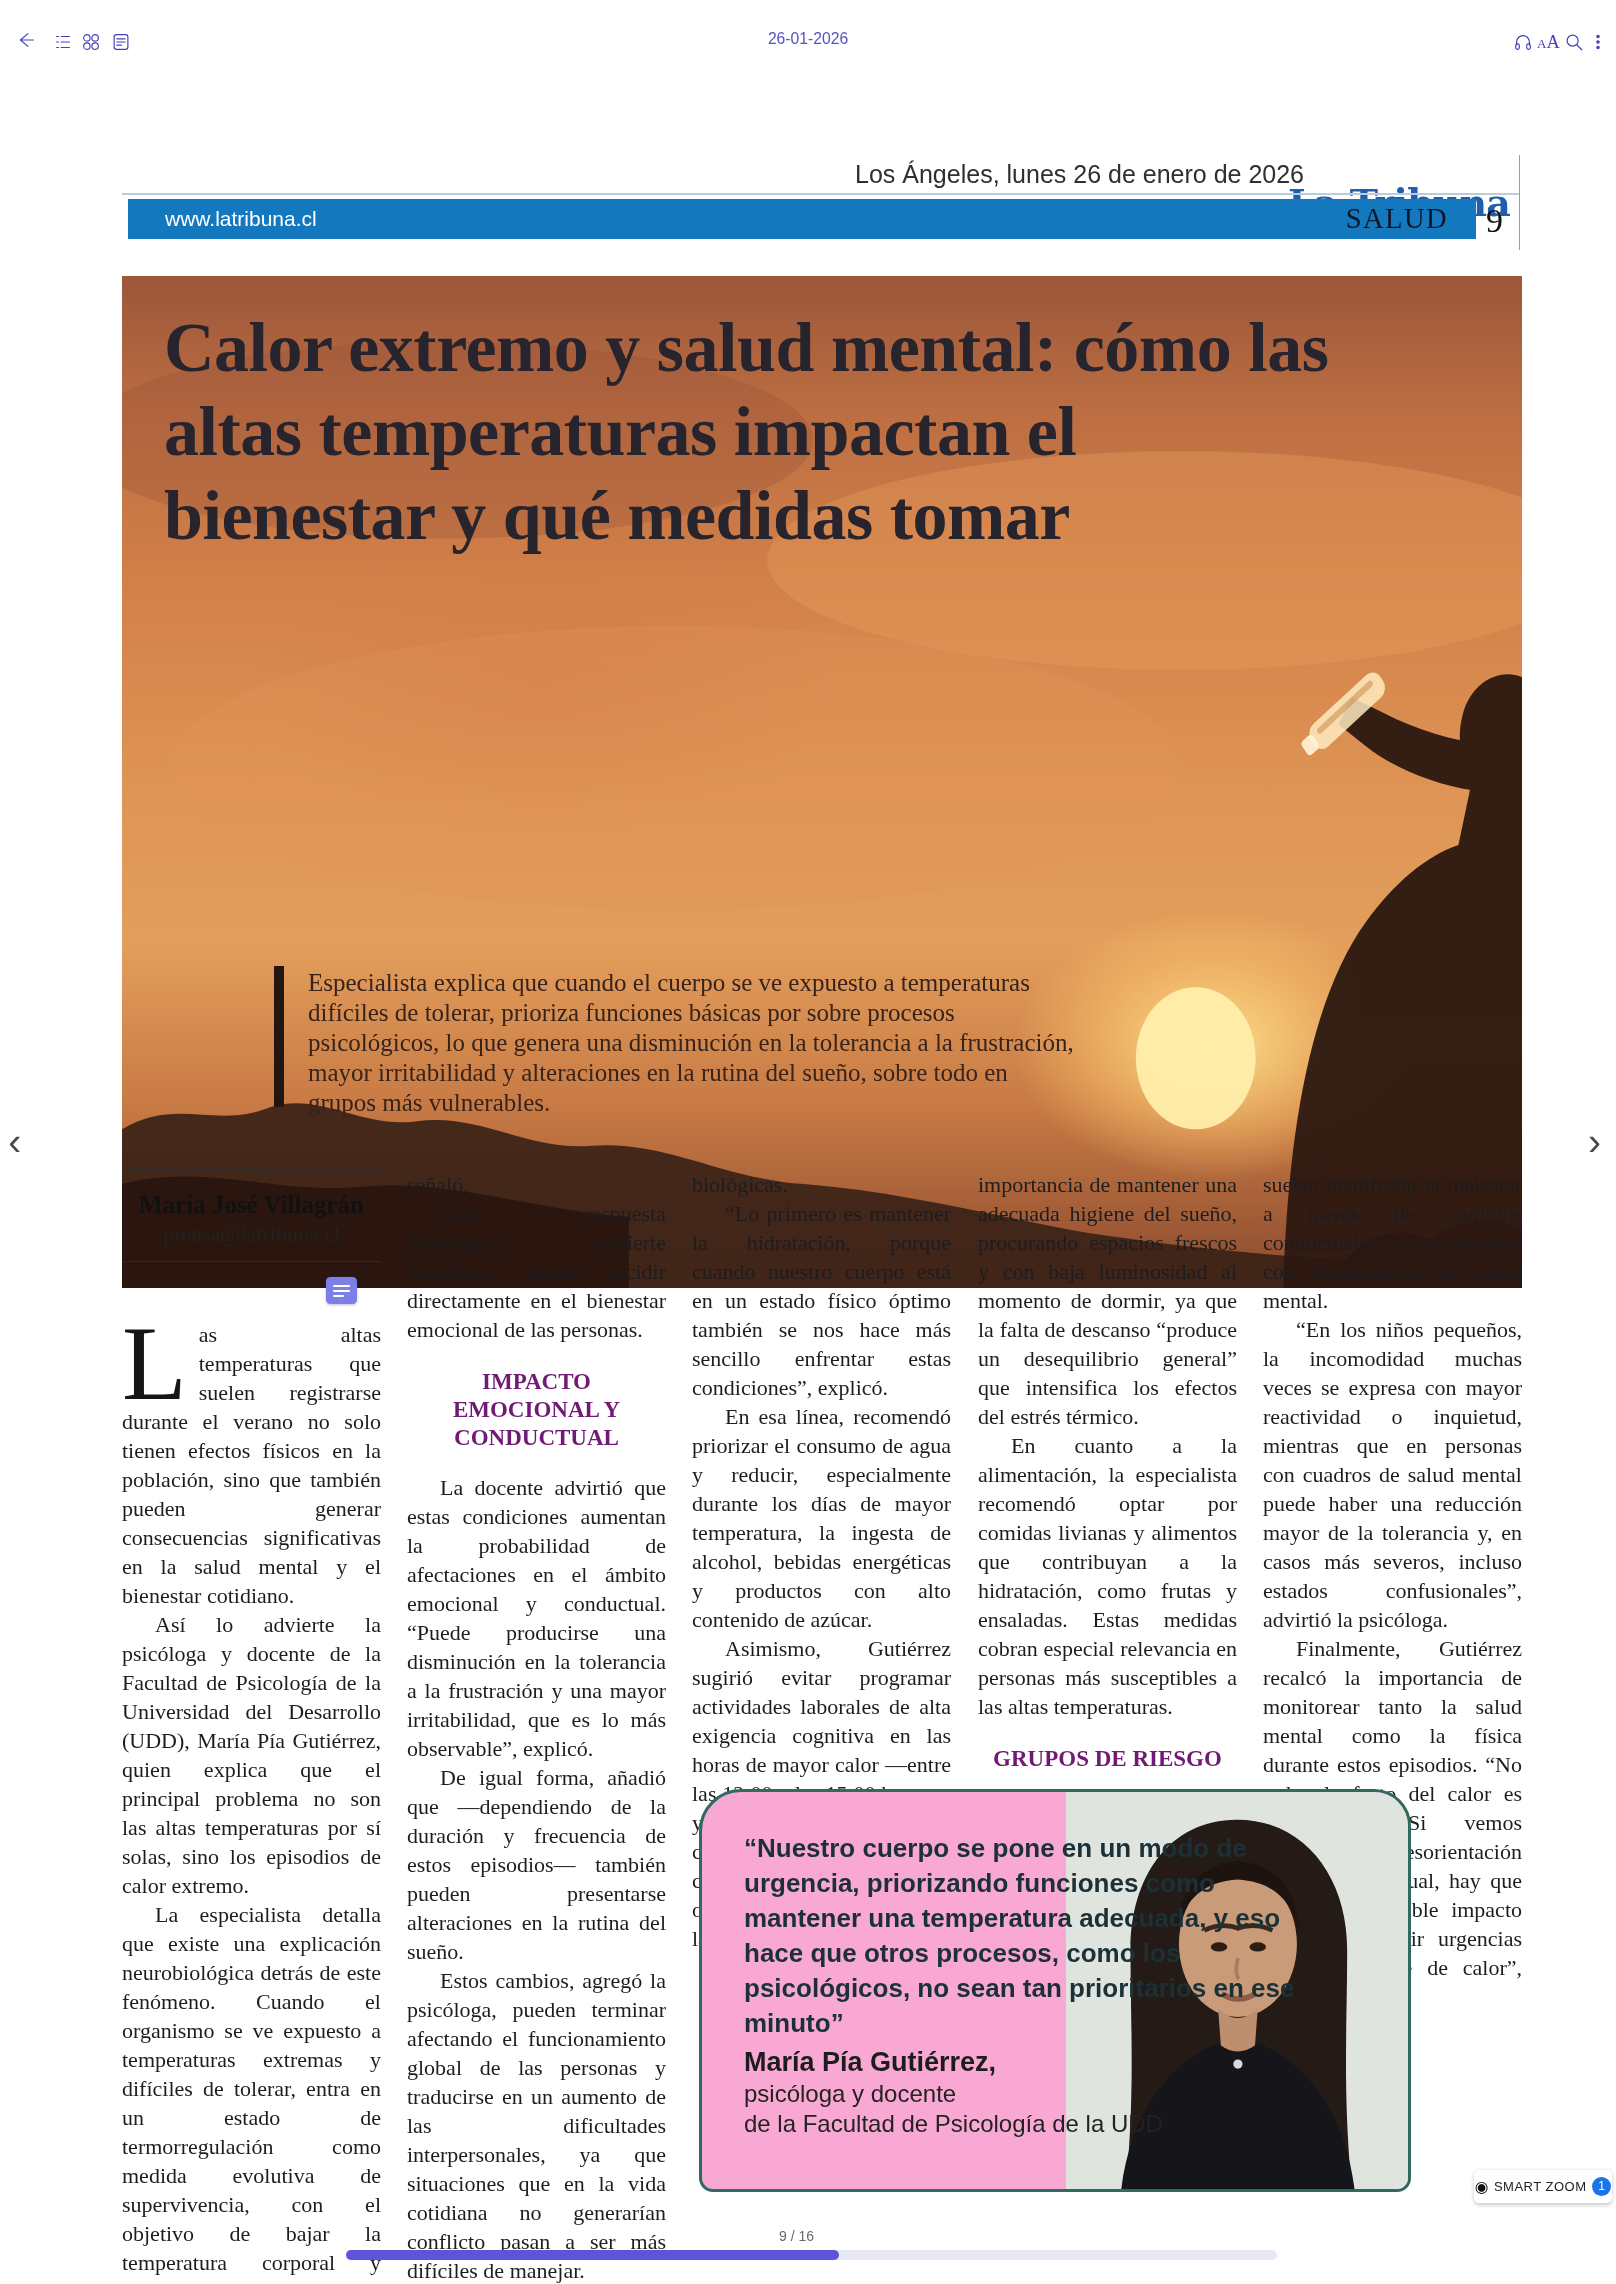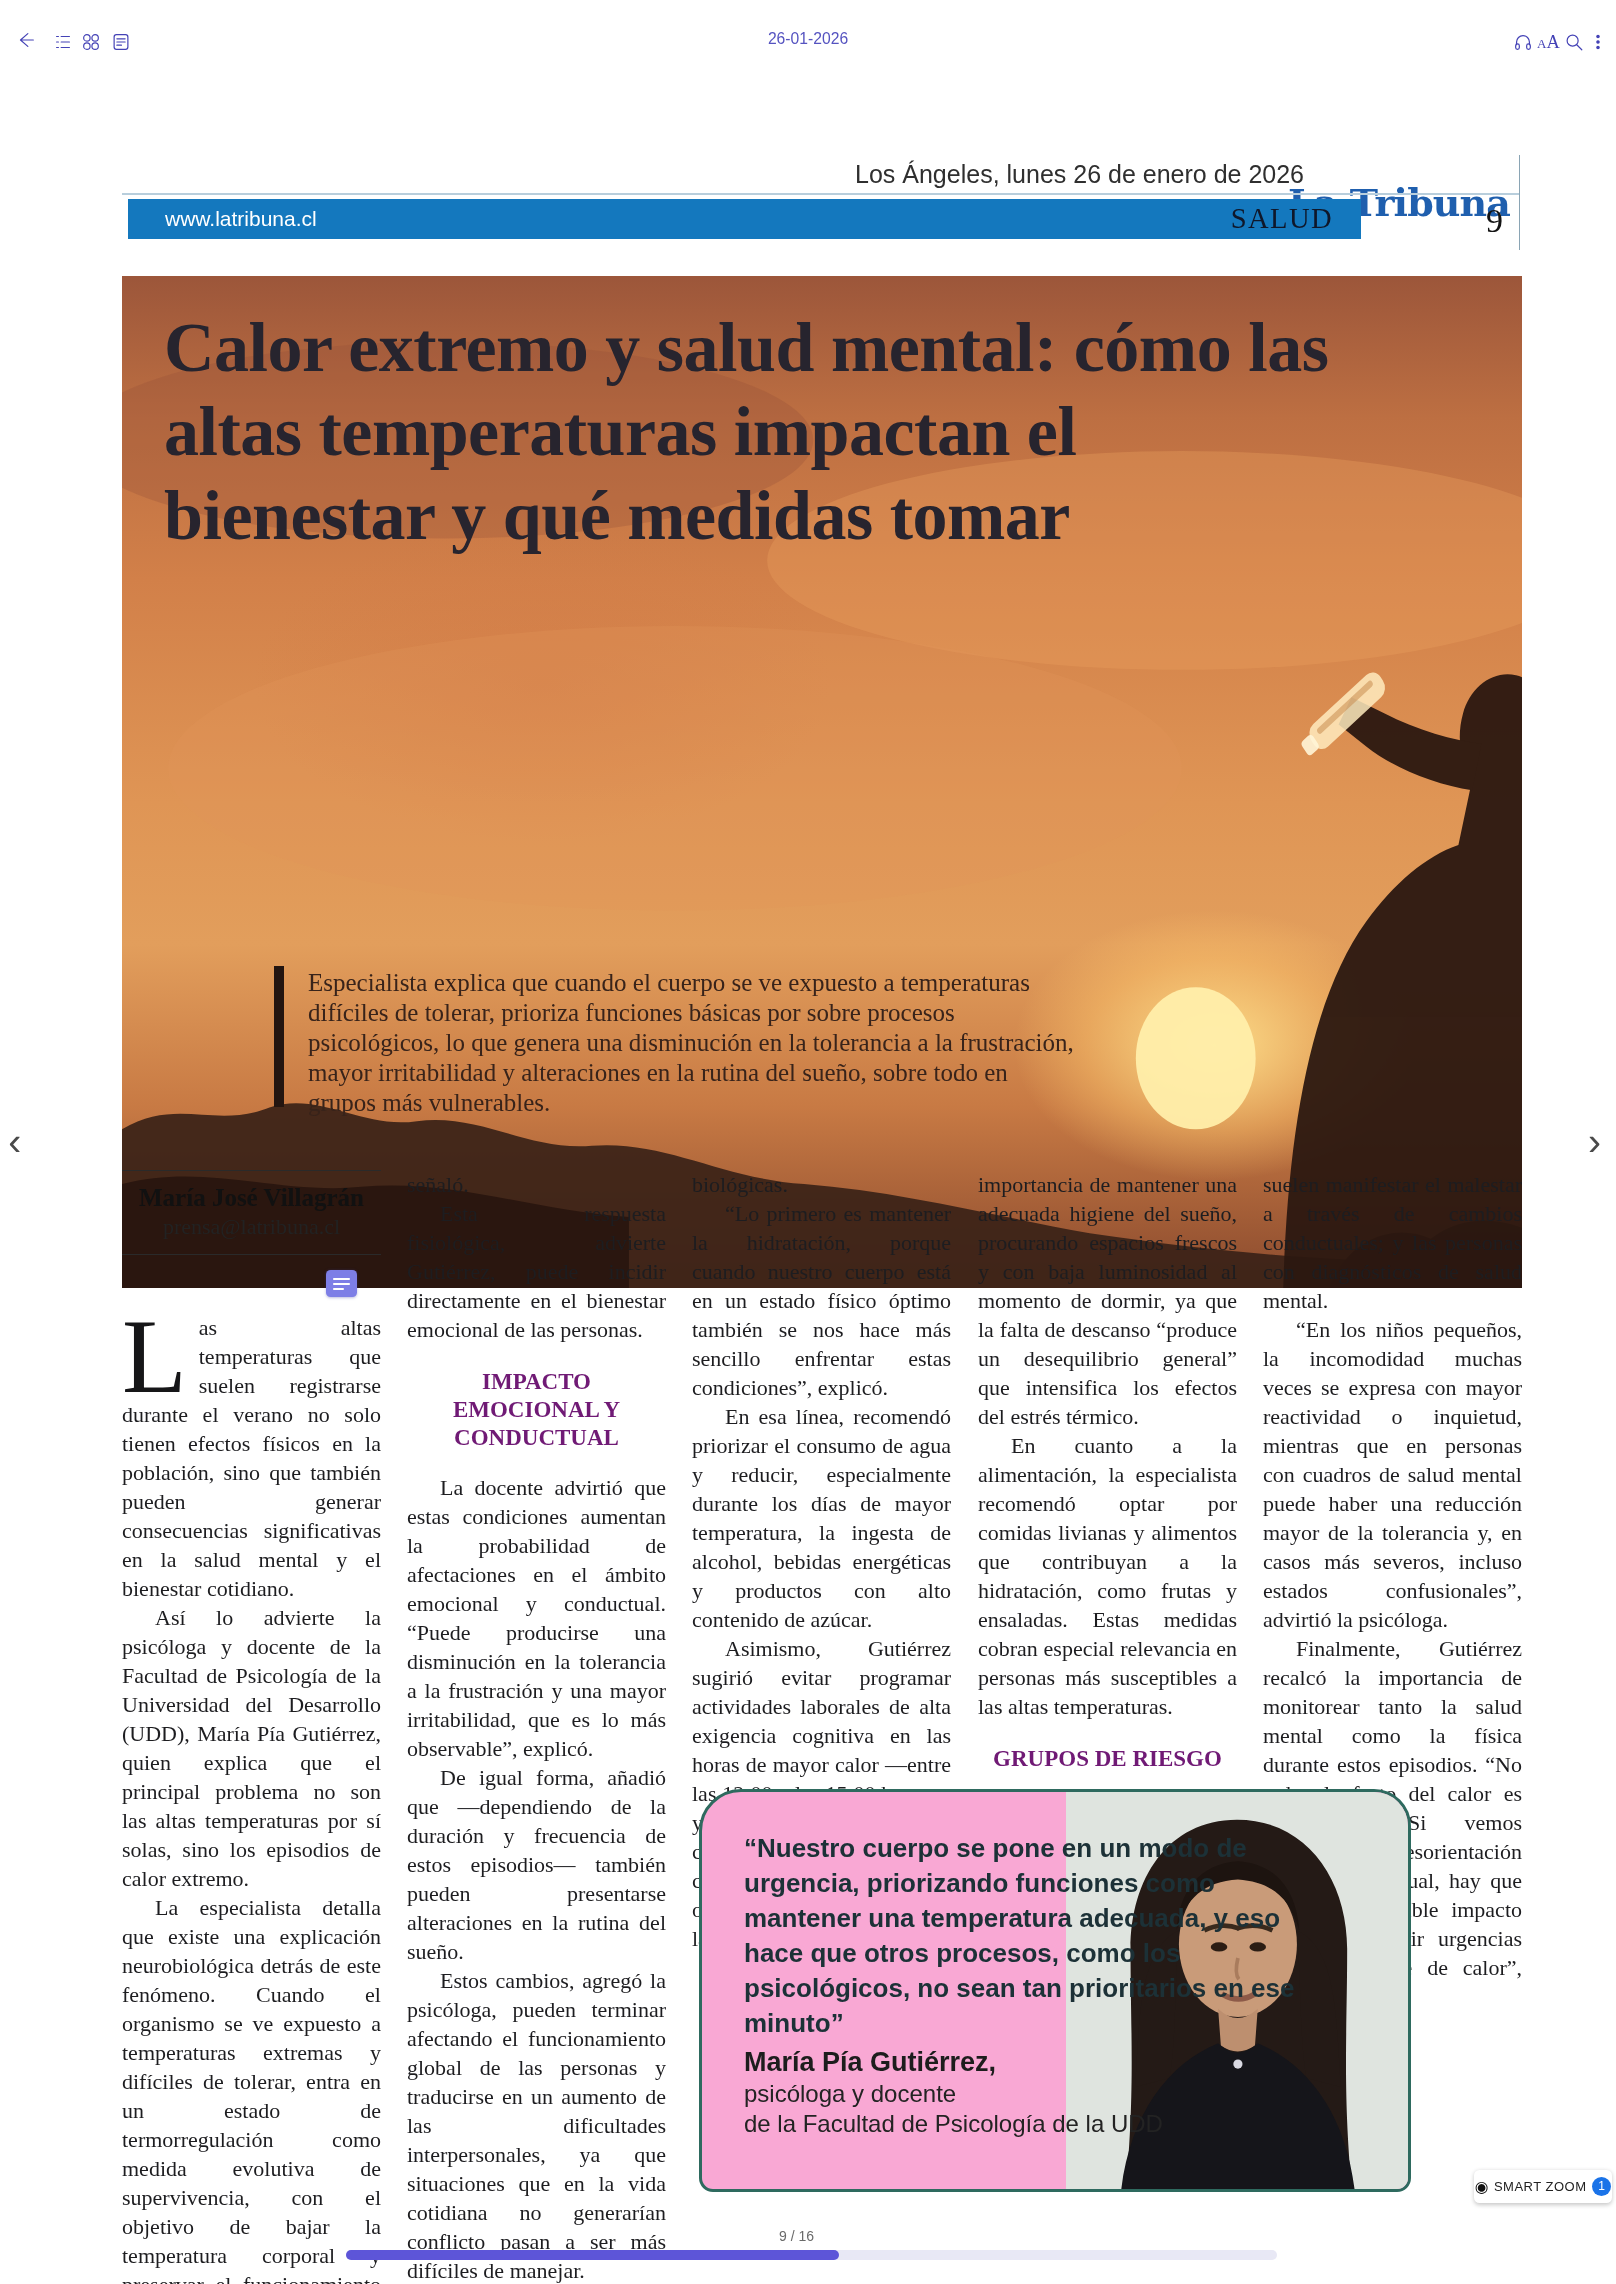--- a/index.html
+++ b/index.html
@@ -14,21 +14,21 @@
     font-family:"Liberation Sans",sans-serif;font-size:15.7px;color:#5553c0;}
   .aa-icon{font-family:"Liberation Serif",serif;color:#4442b6;font-size:18.4px;line-height:18.4px;}
   .aa-icon .small{font-size:13px;}
 
   
   .dateline{position:absolute;right:312px;top:160px;font-family:"Liberation Sans",sans-serif;
     font-size:25px;color:#2f2f2f;letter-spacing:0px;}
   .logo{position:absolute;right:106px;top:152px;font-family:"DejaVu Serif",serif;
     font-size:38px;font-weight:bold;color:#1f5fae;letter-spacing:-0.9px;margin-top:28px;}
   .mast-rule{position:absolute;left:122px;top:193px;width:1397px;height:1.8px;background:#b8cedc;}
-  .bluebar{position:absolute;left:128px;top:199px;width:1233px;height:40px;background:#1478be;
+  .bluebar{position:absolute;left:128px;top:199px;width:1348px;height:40px;background:#1478be;
     display:flex;align-items:center;justify-content:space-between;box-sizing:border-box;padding:0 28px 0 37px;}
   .bluebar .url{font-family:"Liberation Sans",sans-serif;font-size:21px;color:#ffffff;}
   .bluebar .section{font-family:"Liberation Serif",serif;font-size:28.6px;color:#0f172a;letter-spacing:1.4px;}
   .pagenum{position:absolute;left:1486px;top:202px;font-size:34px;color:#141414;}
   .mast-vrule{position:absolute;left:1519px;top:155px;width:1.4px;height:95px;background:#8aa4b4;}
 
   
   .hero{position:absolute;left:122px;top:276px;width:1400px;height:1012px;overflow:hidden;
     background:
       radial-gradient(286px 193px at 78% 76%, rgba(255,225,140,0.95), rgba(255,200,110,0.45) 45%, rgba(255,190,100,0) 70%),
@@ -51,21 +51,21 @@
   .col{position:absolute;top:1170px;width:259px;font-size:22px;line-height:29px;
     text-align:justify;color:#1d1d20;}
   .c0{left:122px;} .c1{left:407px;} .c2{left:692px;} .c3{left:978px;} .c4{left:1263px;}
   .para{margin:0;}
   .para.indent{text-indent:33px;}
   .colhead{font-weight:700;text-align:center;font-size:23px;line-height:28px;margin:24px 0 21px 0;color:#701a75;}
   .dropcap::first-letter{float:left;font-size:106px;line-height:79px;padding:3.7px 12px 0 0;color:#161618;}
 
   
   .byline{border-top:1.8px solid #2a2a2a;border-bottom:1.8px solid #2a2a2a;margin-bottom:7.4px;
-    padding:13px 0 14px 0;text-align:center;}
+    padding:20px 0 14px 0;text-align:center;}
   .byline .author{font-weight:700;font-size:25px;line-height:28.6px;color:#111;}
   .byline .email{font-size:22px;line-height:27px;color:#222;}
   .note-row{height:51px;position:relative;}
   .note-btn{position:absolute;right:24px;top:8.3px;width:31px;height:27px;background:#7d7ee6;
     border-radius:4.6px;display:flex;flex-direction:column;justify-content:center;gap:3.2px;
     align-items:center;cursor:pointer;box-shadow:0 0.9px 2.8px rgba(60,60,160,.35);}
   .note-btn i{display:block;width:16.6px;height:1.8px;background:#ffffff;border-radius:0.9px;}
   .note-btn i:last-child{width:11px;align-self:flex-start;margin-left:7.4px;}
 
   

